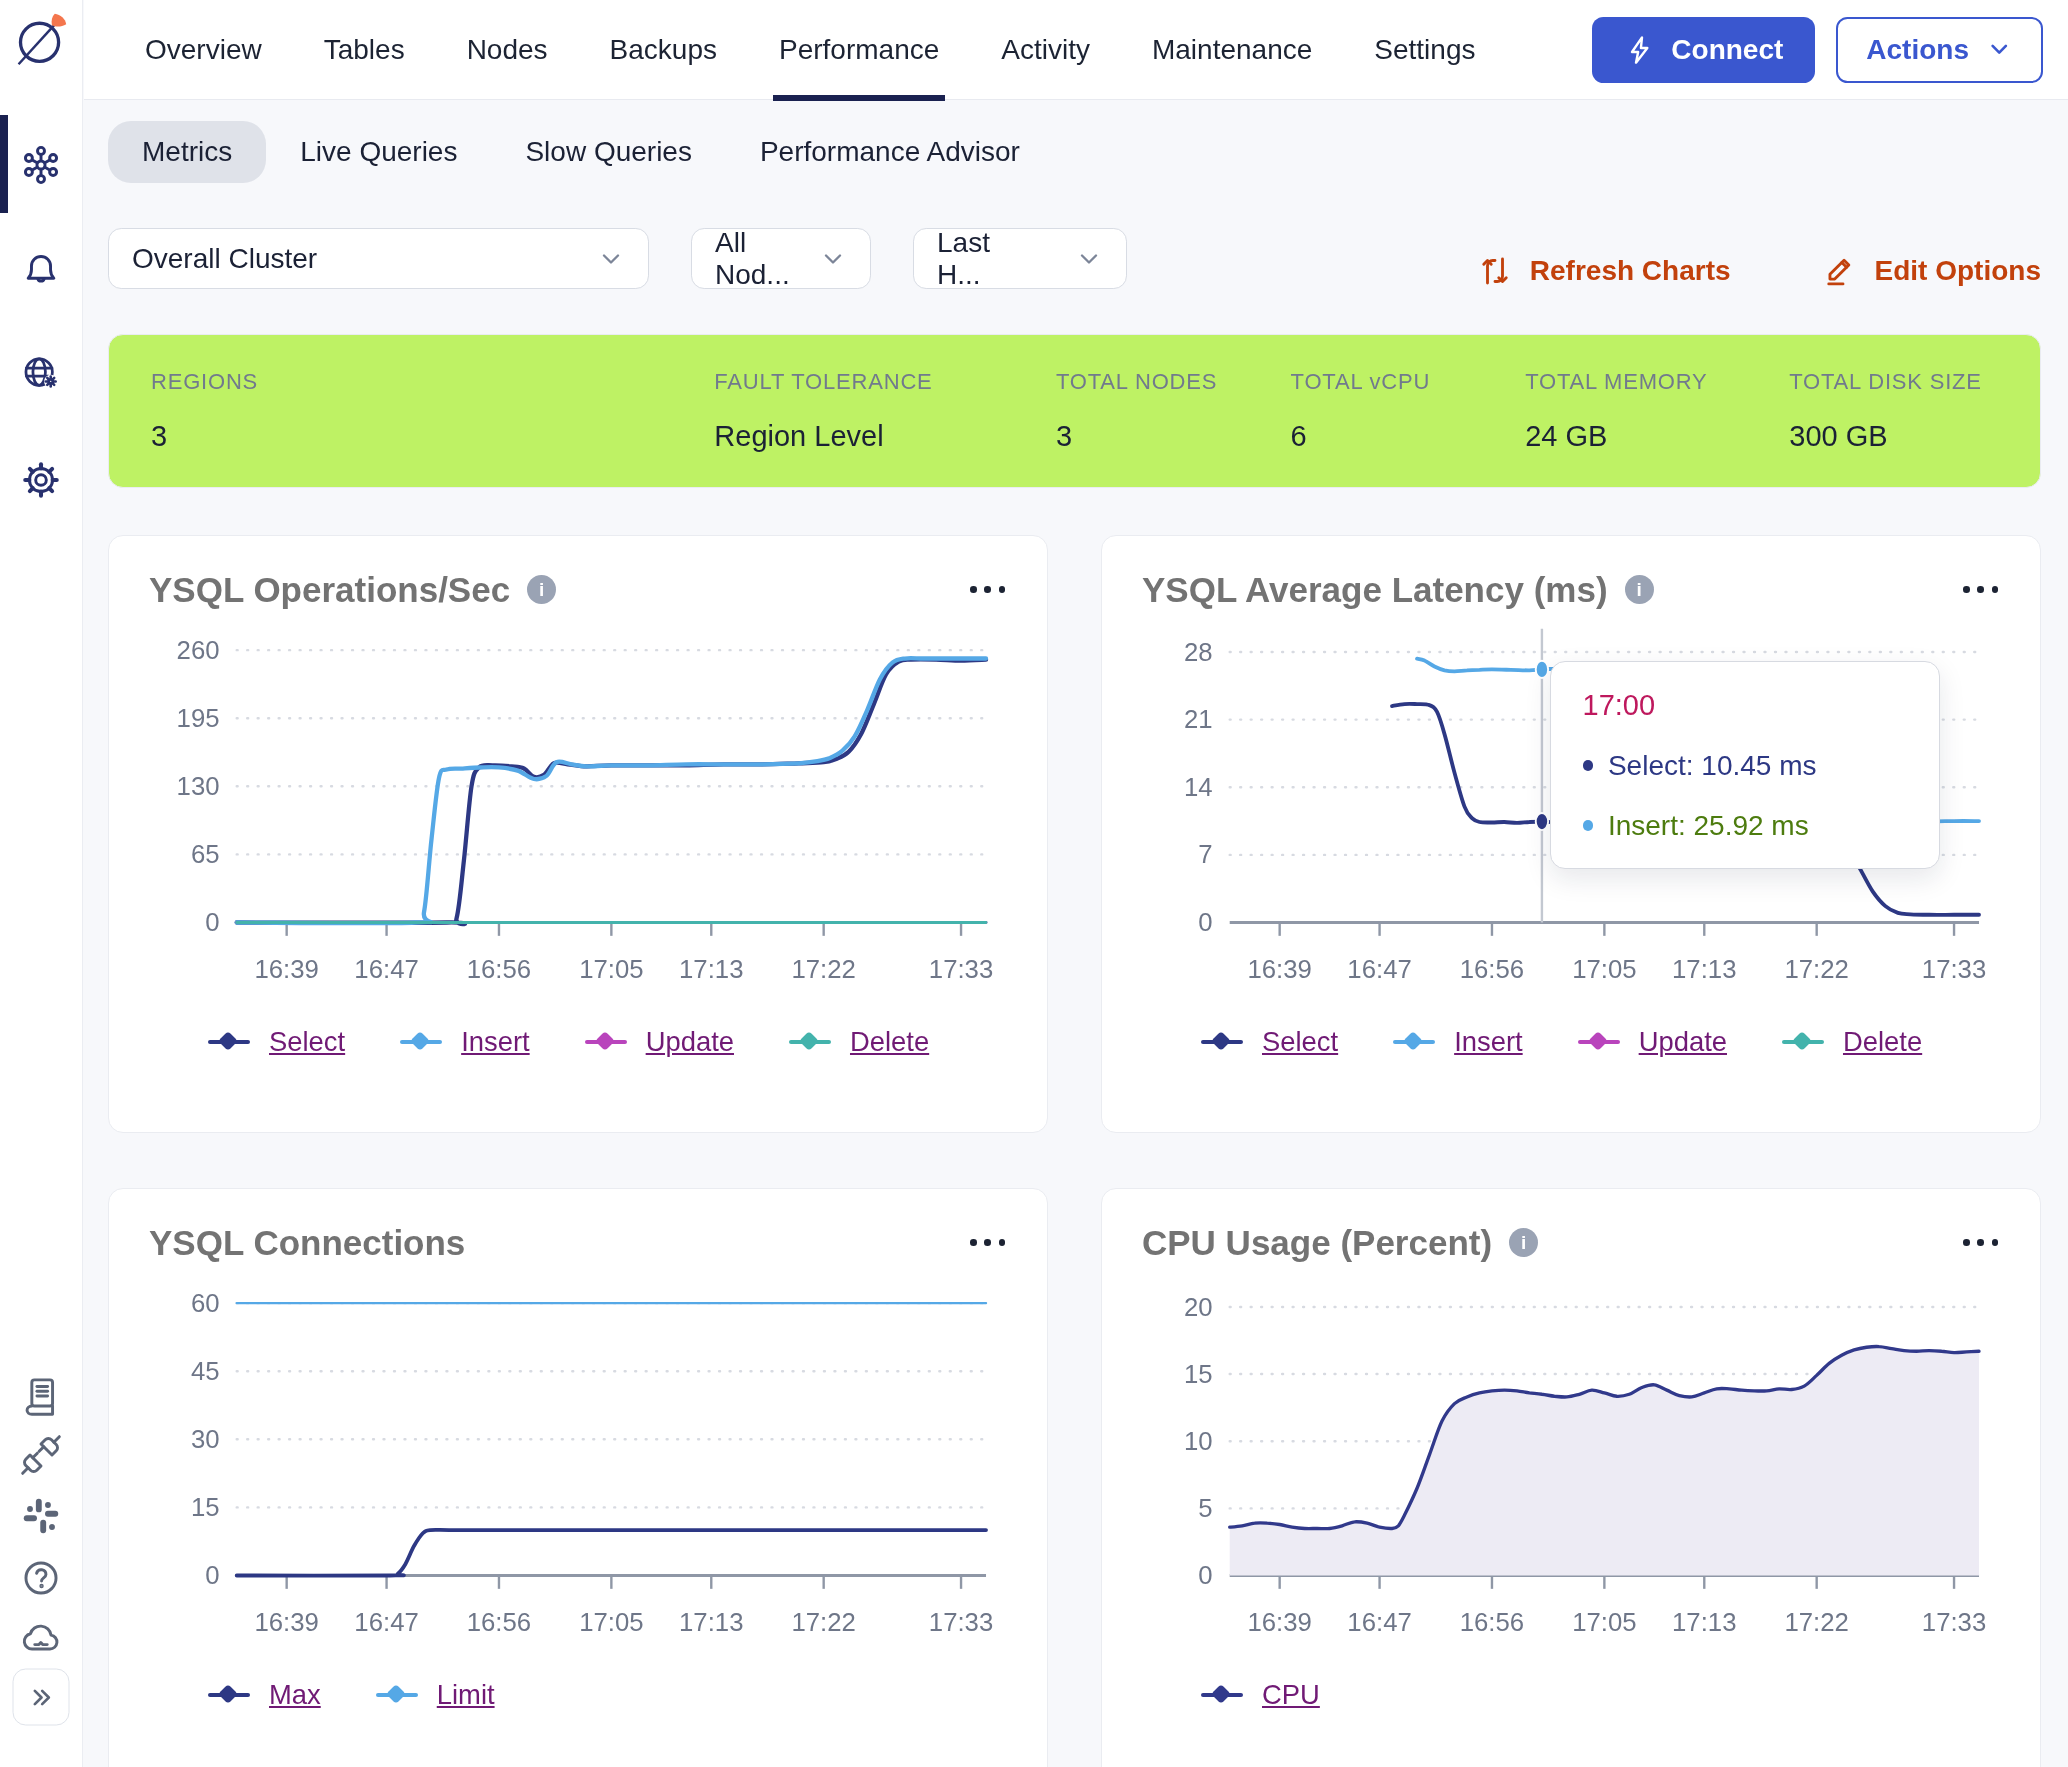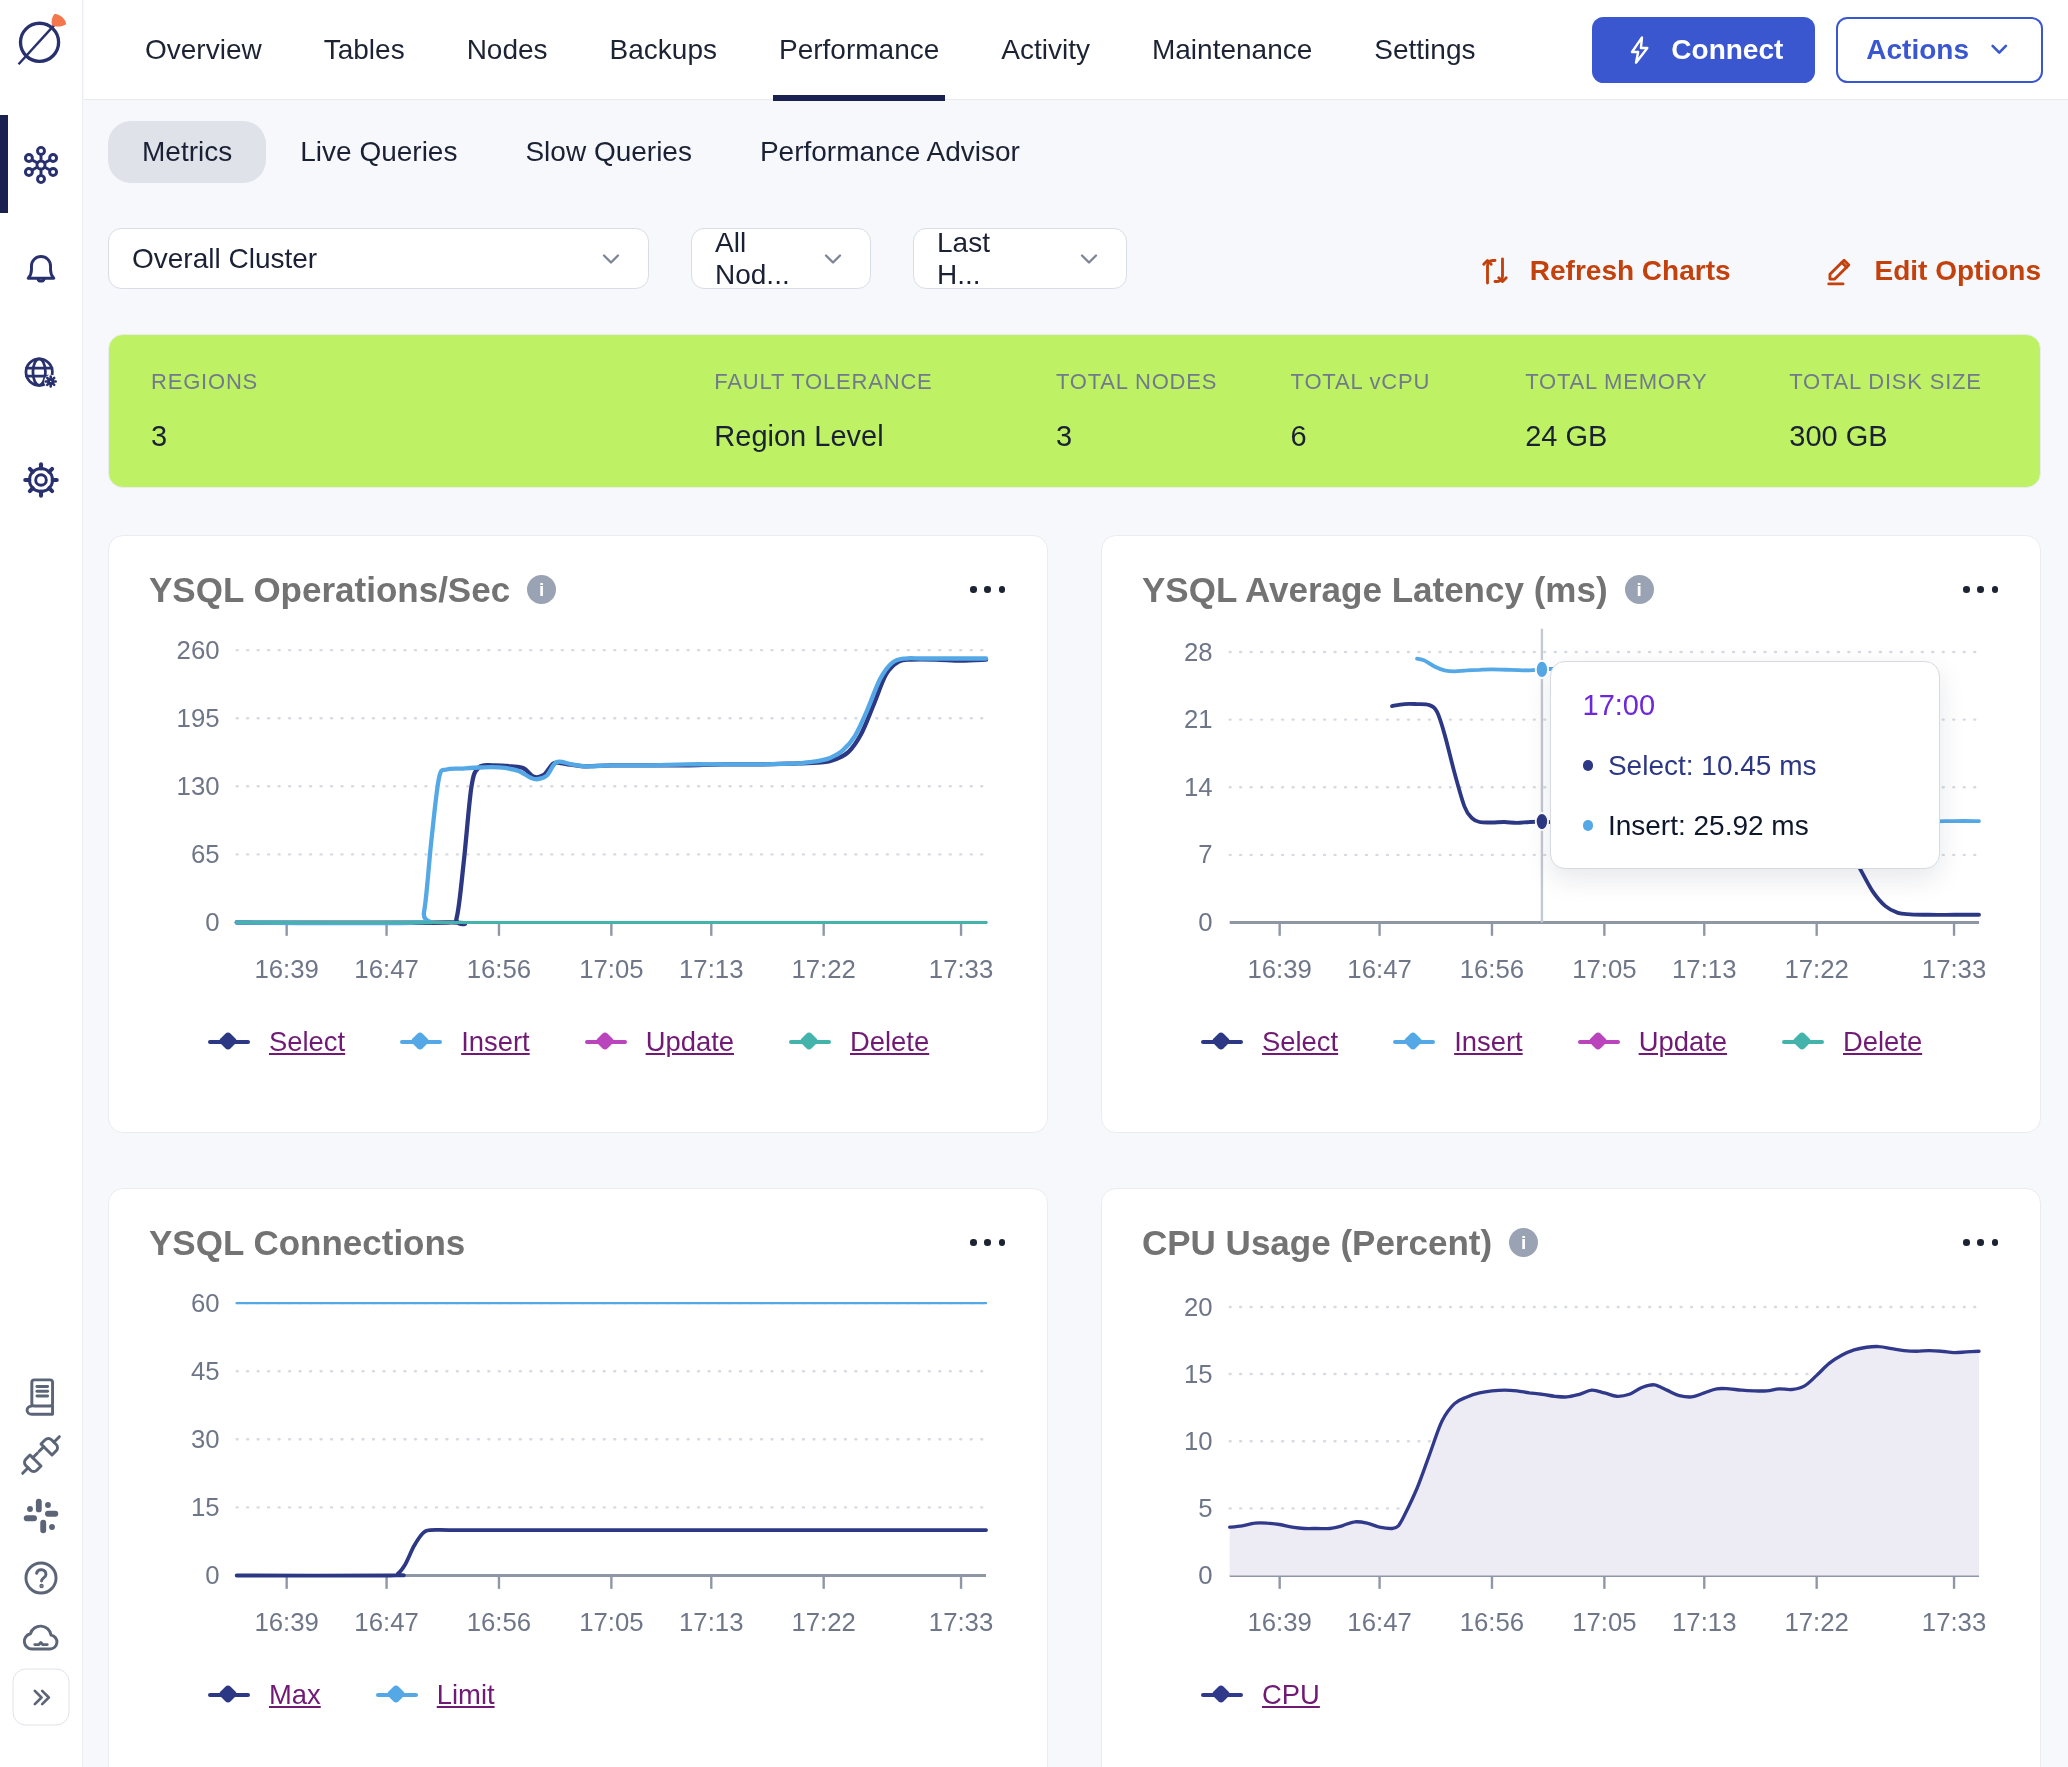--- a/index.html
+++ b/index.html
@@ -64,25 +64,25 @@
   .ylab{text-anchor:end;}
   .xlab{text-anchor:middle;}
   .legend{display:flex;align-items:center;gap:55px;margin-top:24.6px;padding-left:59px;}
   .lg-item{display:flex;align-items:center;gap:19px;cursor:pointer;}
   .mark{position:relative;width:42px;height:21px;display:inline-block;}
   .mark::before{content:'';position:absolute;left:0;top:8.5px;width:42px;height:4.7px;border-radius:2.8px;background:currentColor;}
   .mark::after{content:'';position:absolute;left:13.2px;top:2.8px;width:14px;height:14px;border-radius:3.8px;background:currentColor;transform:rotate(45deg);}
   .lg-label{font-size:27.4px;color:#701a75;text-decoration:underline;}
   
   .tooltip{position:absolute;left:47.5%;top:11%;width:390px;background:#fff;border:1.9px solid #d7dae1;border-radius:15px;padding:26.5px 32px;box-shadow:0 9.5px 26.5px rgba(20,30,60,.10);box-sizing:border-box;}
-  .tip-time{font-size:29px;color:#6d28d9;}
+  .tip-time{font-size:29px;color:#be185d;}
   .tip-row{display:flex;align-items:center;gap:15px;margin-top:28px;font-size:28px;}
   .tip-dot{width:10.4px;height:10.4px;border-radius:50%;flex:none;}
   .tip-row.r0{color:#2d3884;} .tip-row.r0 .tip-dot{background:#2d3884;}
-  .tip-row.r1{color:#0f172a;text-align:right;} .tip-row.r1 .tip-dot{background:#55a8e6;}
+  .tip-row.r1{color:#4d7c0f;text-align:right;} .tip-row.r1 .tip-dot{background:#55a8e6;}
 </style>
 </head>
 <body>
 
 <div class="page">
 
   <nav class="sidebar">
     <div class="logo">
       <svg viewBox="0 0 64 64" fill="none">
         <circle cx="31" cy="36" r="20" stroke="#28316e" stroke-width="3.5"></circle>

